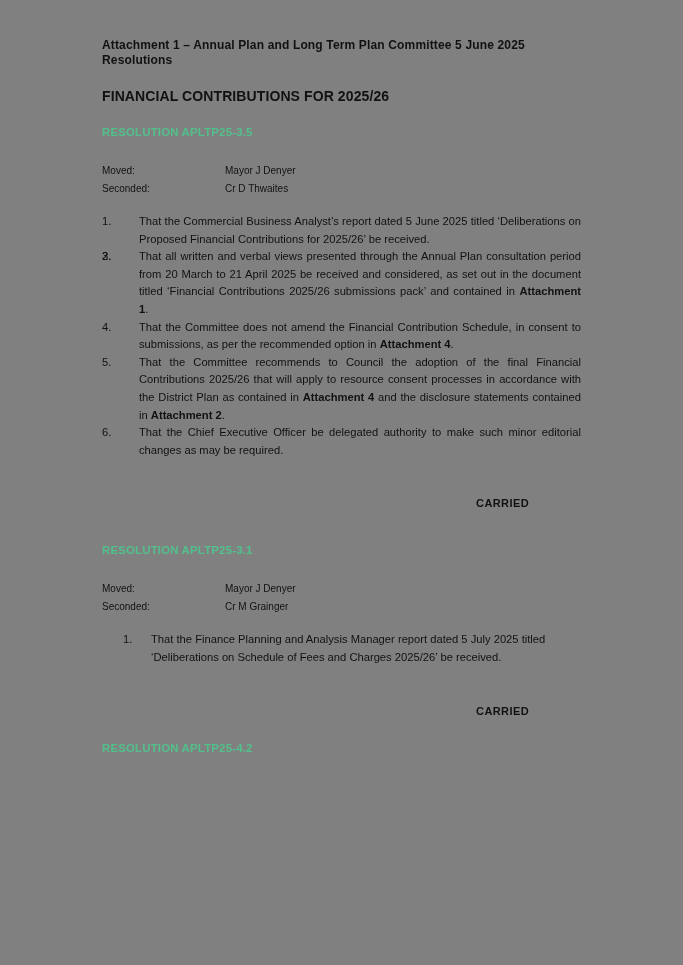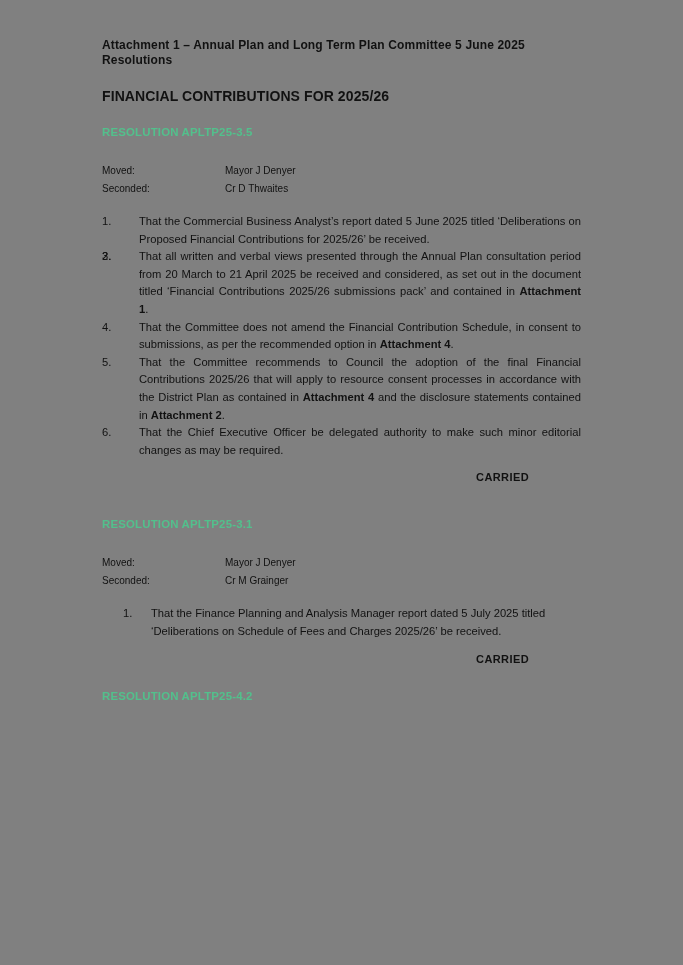--- a/index.html
+++ b/index.html
@@ -89,21 +89,21 @@
     text-align: left;
   }
   ol.res-list.indented > li .num {
     width: 22px;
   }
   .carried {
     text-align: right;
     font-size: 11px;
     font-weight: bold;
     letter-spacing: 0.4px;
-    margin: 12px 0 0 0;
+    margin: 38px 0 0 0;
     padding-right: 52px;
   }
   b, strong { font-weight: bold; }
   .gap-lg { height: 34px; }
   .gap-md { height: 24px; }
 </style>
 </head>
 <body>
 
 <div class="page">

